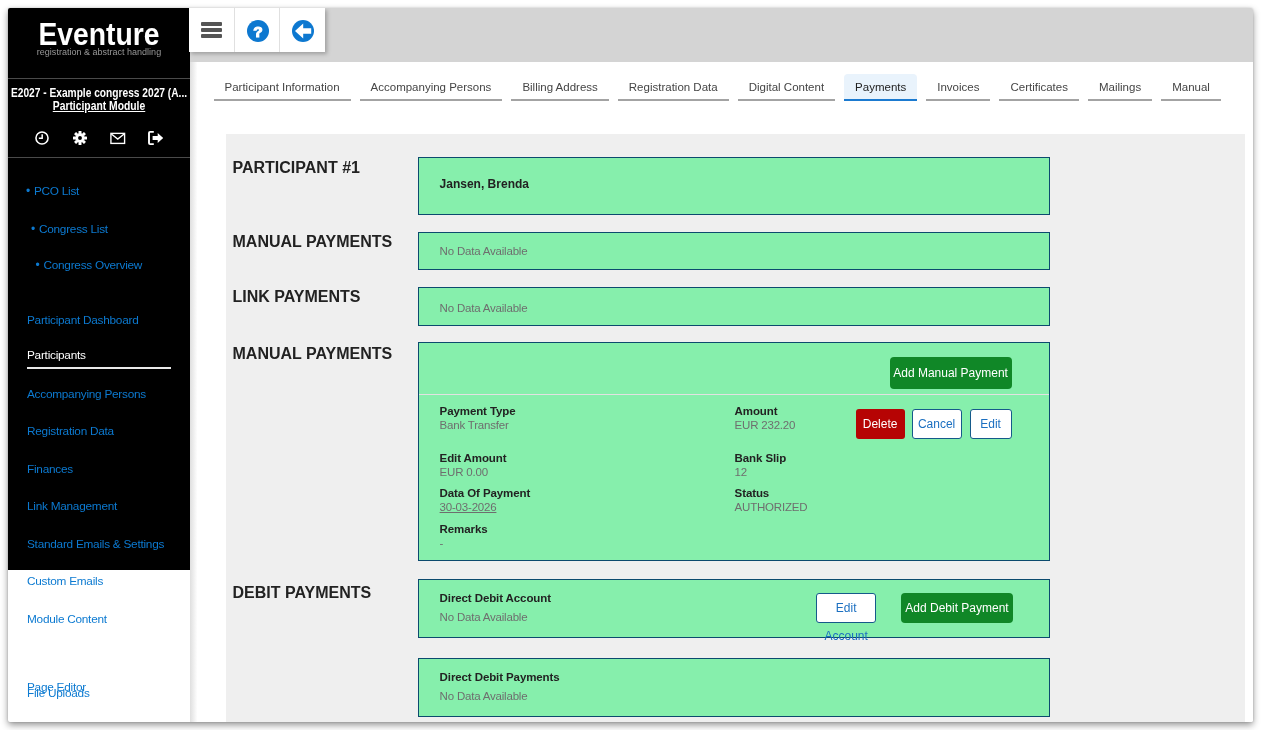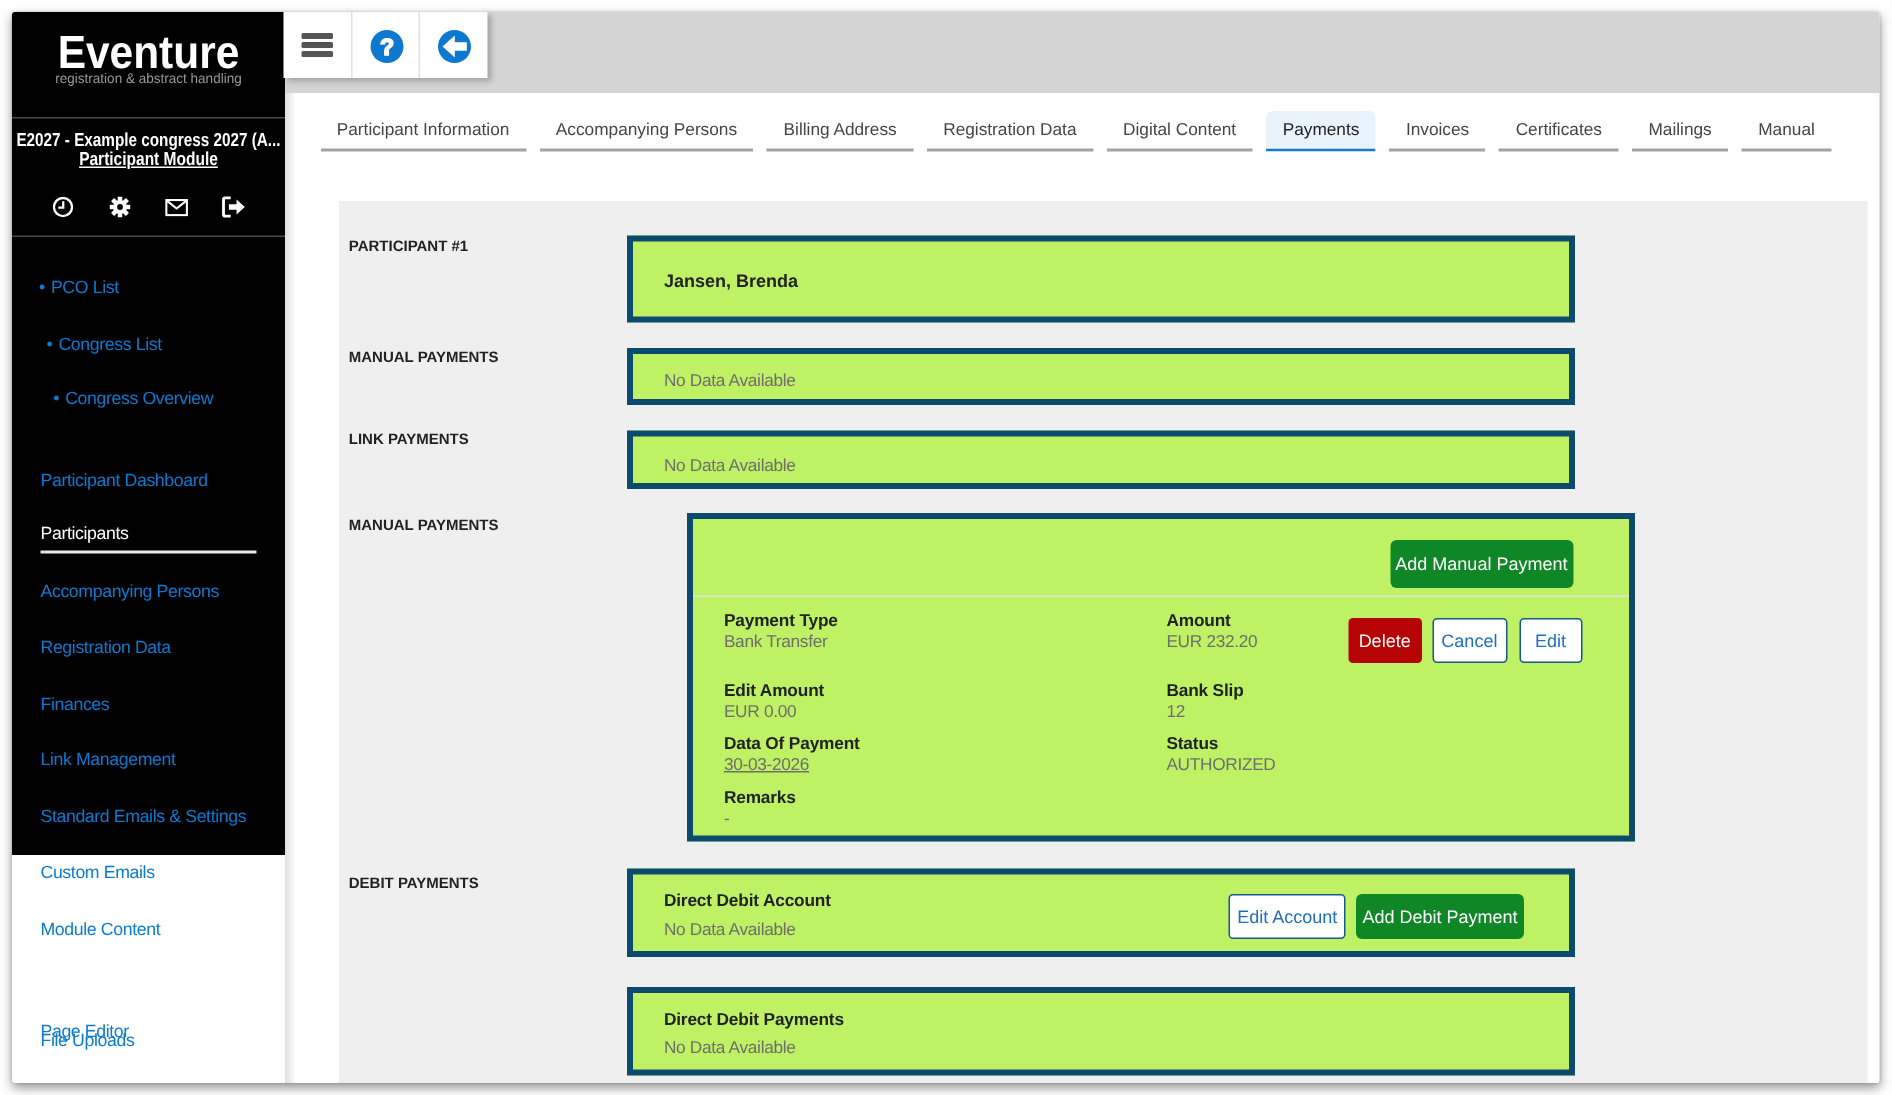--- a/index.html
+++ b/index.html
@@ -32,22 +32,22 @@
 .bluecirc { position:absolute; width:22px; height:22px; border-radius:50%; background:#0d78d0; top:11.7px; left:11.5px; }
 
 
 #main { position:absolute; left:182px; top:54px; width:1063px; height:660px; background:#fff; }
 #tabs { position:absolute; left:23.5px; top:12px; white-space:nowrap; }
 .tab { display:inline-block; font-size:11.5px; color:#454545; padding:6px 11px 5px 11px; border-bottom:2px solid #a3a3a3; margin-right:9px; line-height:14px; }
 .tab.sel { background:#e9f3fc; border-bottom:2px solid #1b7ad0; border-radius:4px 4px 0 0; color:#222; }
 
 
 #panel { position:absolute; left:217.7px; top:126px; width:1019.3px; height:588px; background:#efefef; }
-.flabel { position:absolute; left:224.5px; font-size:10px; font-weight:bold; color:#222; }
-.wbox { position:absolute; left:409.6px; width:632px; background:#bef264; border:4px solid #0c4a6e; }
+.flabel { position:absolute; left:224.5px; font-size:16px; font-weight:bold; color:#222; }
+.wbox { position:absolute; left:409.6px; width:632px; background:#86efac; border:1px solid #0c4a6e; }
 .bname { font-weight:bold; font-size:12px; color:#222; }
 .gval { font-size:11.5px; letter-spacing:-0.2px; color:#6e6e6e; }
 .blabel { font-weight:bold; font-size:11.5px; letter-spacing:-0.1px; color:#222; }
 .btn-green { position:absolute; background:#108727; color:#fff; font-size:12px; white-space:nowrap; border-radius:4px; text-align:center; line-height:32px; height:32px; }
 .btn-red { position:absolute; background:#b60404; color:#fff; font-size:12px; border-radius:3px; text-align:center; line-height:30px; height:30px; }
 .btn-blue { position:absolute; background:#fff; color:#1b6fc0; font-size:12px; border:1px solid #155a8a; border-radius:3px; text-align:center; line-height:28px; height:30px; }
 </style>
 </head>
 <body>
 <div id="win">
@@ -156,21 +156,21 @@
   </div>
 
   <div class="wbox" style="top:224px; height:37.7px;">
     <div class="gval abs" style="left:21px; top:12px;">No Data Available</div>
   </div>
 
   <div class="wbox" style="top:279.2px; height:38.6px;">
     <div class="gval abs" style="left:21px; top:14px;">No Data Available</div>
   </div>
 
-  <div class="wbox" style="top:333.8px; height:219.2px;margin-left:40px;">
+  <div class="wbox" style="top:333.8px; height:219.2px;">
     <div class="btn-green" style="right:37px; top:14.7px; width:122px;">Add Manual Payment</div>
     <div class="abs" style="left:0; top:51px; width:100%; border-top:1px solid #e2e2e2;"></div>
     <div class="blabel abs" style="left:21px; top:62.5px;">Payment Type</div>
     <div class="gval abs" style="left:21px; top:76.5px;">Bank Transfer</div>
     <div class="blabel abs" style="left:316px; top:62.5px;">Amount</div>
     <div class="gval abs" style="left:316px; top:76.5px;">EUR 232.20</div>
     <div class="btn-red" style="left:437px; top:66px; width:49px;">Delete</div>
     <div class="btn-blue" style="left:493px; top:66px; width:50px;">Cancel</div>
     <div class="btn-blue" style="left:551px; top:66px; width:42px;">Edit</div>
     <div class="blabel abs" style="left:21px; top:109px;">Edit Amount</div>
@@ -181,21 +181,21 @@
     <div class="gval abs" style="left:21px; top:158.5px;text-decoration:underline;">30-03-2026</div>
     <div class="blabel abs" style="left:316px; top:144.5px;">Status</div>
     <div class="gval abs" style="left:316px; top:158.5px;">AUTHORIZED</div>
     <div class="blabel abs" style="left:21px; top:180px;">Remarks</div>
     <div class="gval abs" style="left:21px; top:194px;">-</div>
   </div>
 
   <div class="wbox" style="top:570.7px; height:59.4px;">
     <div class="blabel abs" style="left:21px; top:12.5px;">Direct Debit Account</div>
     <div class="gval abs" style="left:21px; top:31.5px;">No Data Available</div>
-    <div class="btn-blue" style="left:397.6px; top:13.8px; width:78px;">Edit Account</div>
+    <div class="btn-blue" style="left:397.6px; top:13.8px; width:60px;">Edit Account</div>
     <div class="btn-green" style="left:482.4px; top:13.8px; width:112px; height:30px; line-height:30px; white-space:nowrap;">Add Debit Payment</div>
   </div>
 
   <div class="wbox" style="top:649.7px; height:59.4px;">
     <div class="blabel abs" style="left:21px; top:12.5px;">Direct Debit Payments</div>
     <div class="gval abs" style="left:21px; top:31.5px;">No Data Available</div>
   </div>
 </div>
 
 </body></html>

